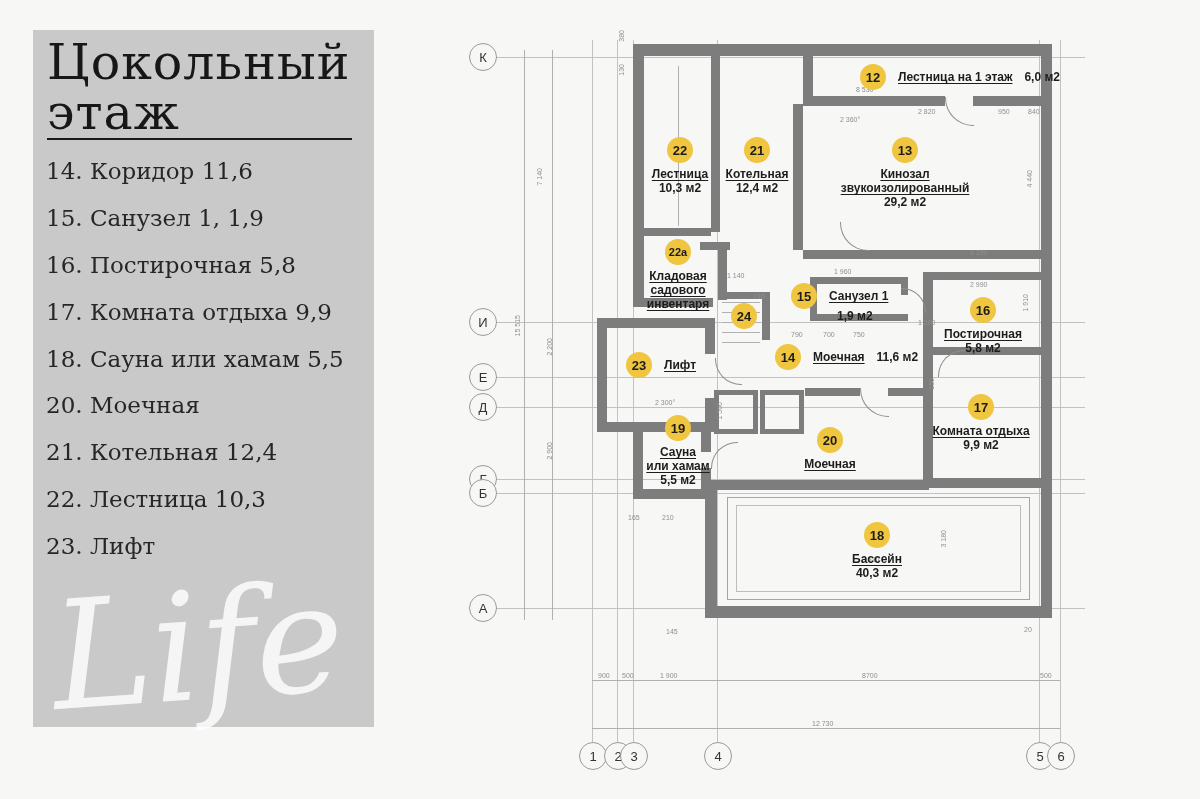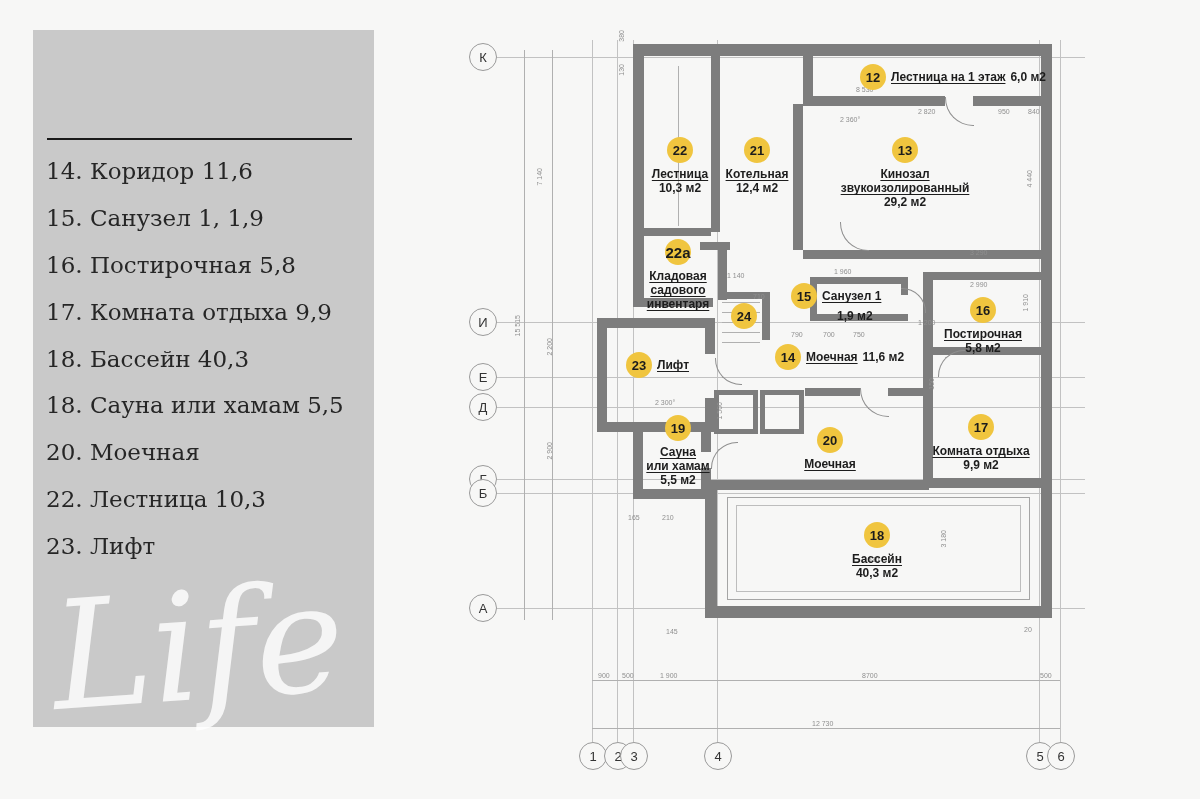--- a/index.html
+++ b/index.html
@@ -33,51 +33,52 @@
   .tl2{position:absolute;background:#b0b0b0;}
   .axc{
     position:absolute;width:26px;height:26px;border:1px solid #9a9a9a;border-radius:50%;
     background:#f7f7f6;color:#333;font-size:13px;display:flex;align-items:center;justify-content:center;
     z-index:4;
   }
   .dim{position:absolute;font-size:7px;color:#8f8f8f;white-space:nowrap;z-index:3;}
   .dim.v{writing-mode:vertical-rl;transform:rotate(180deg);}
   .room{position:absolute;z-index:4;}
   .room.stack{display:flex;flex-direction:column;align-items:center;text-align:center;}
-  .room.row{display:flex;align-items:center;gap:5px;}
+  .room.row{display:flex;align-items:center;gap:12px;}
   .mk{
     width:26px;height:26px;border-radius:50%;background:#f0c53f;flex:0 0 26px;
     display:flex;align-items:center;justify-content:center;
     font-size:13px;font-weight:700;color:#1c1c1c;
   }
-  .mk.sm{font-size:15px;}
+  .mk.sm{font-size:11px;}
   .room.stack .mk{margin-bottom:4px;}
   .rn{
     font-size:12px;font-weight:700;color:#1d1d1d;line-height:14px;
     text-decoration:underline;text-underline-offset:2px;
   }
   .pre{white-space:pre-line;}
   .ra{font-size:12px;font-weight:700;color:#1d1d1d;line-height:15px;text-decoration:none;}
   .door{position:absolute;border:0 solid #8f8f8f;z-index:2;}
   .frame{position:absolute;border:1px solid #a5a5a5;background:transparent;z-index:1;}
   .closet{position:absolute;border:5px solid #7d7d7d;background:transparent;z-index:2;}
 </style>
 </head>
 <body>
 
 <div class="panel">
+  <div class="title">Цокольный этаж</div>
   <div class="rule"></div>
   <div class="legend">
     <div class="li">14. Коридор 11,6</div>
     <div class="li">15. Санузел 1, 1,9</div>
     <div class="li">16. Постирочная 5,8</div>
     <div class="li">17. Комната отдыха 9,9</div>
-    <div class="li">18. Бассейн 40,3</div>
     <div class="li">18. Сауна или хамам 5,5</div>
     <div class="li">20. Моечная</div>
+    <div class="li">21. Котельная 12,4</div>
     <div class="li">22. Лестница 10,3</div>
     <div class="li">23. Лифт</div>
   </div>
 </div>
 <div class="watermark">Life</div>
 
 <div>
 
   <div class="tl" style="left:497px;top:57px;width:588px;height:1px"></div>
   <div class="tl" style="left:497px;top:322px;width:588px;height:1px"></div>
@@ -198,21 +199,21 @@
     </div>
     <div class="ra" style="margin-left:46px">1,9 м2</div>
   </div>
 
   <div class="room stack" style="left:923px;top:297px;width:120px">
     <span class="mk">16</span>
     <div class="rn">Постирочная</div>
     <div class="ra">5,8 м2</div>
   </div>
 
-  <div class="room stack" style="left:921px;top:414px;width:120px">
+  <div class="room stack" style="left:921px;top:394px;width:120px">
     <span class="mk">17</span>
     <div class="rn">Комната отдыха</div>
     <div class="ra">9,9 м2</div>
   </div>
 
   <div class="room stack" style="left:817px;top:522px;width:120px">
     <span class="mk">18</span>
     <div class="rn">Бассейн</div>
     <div class="ra">40,3 м2</div>
   </div>

